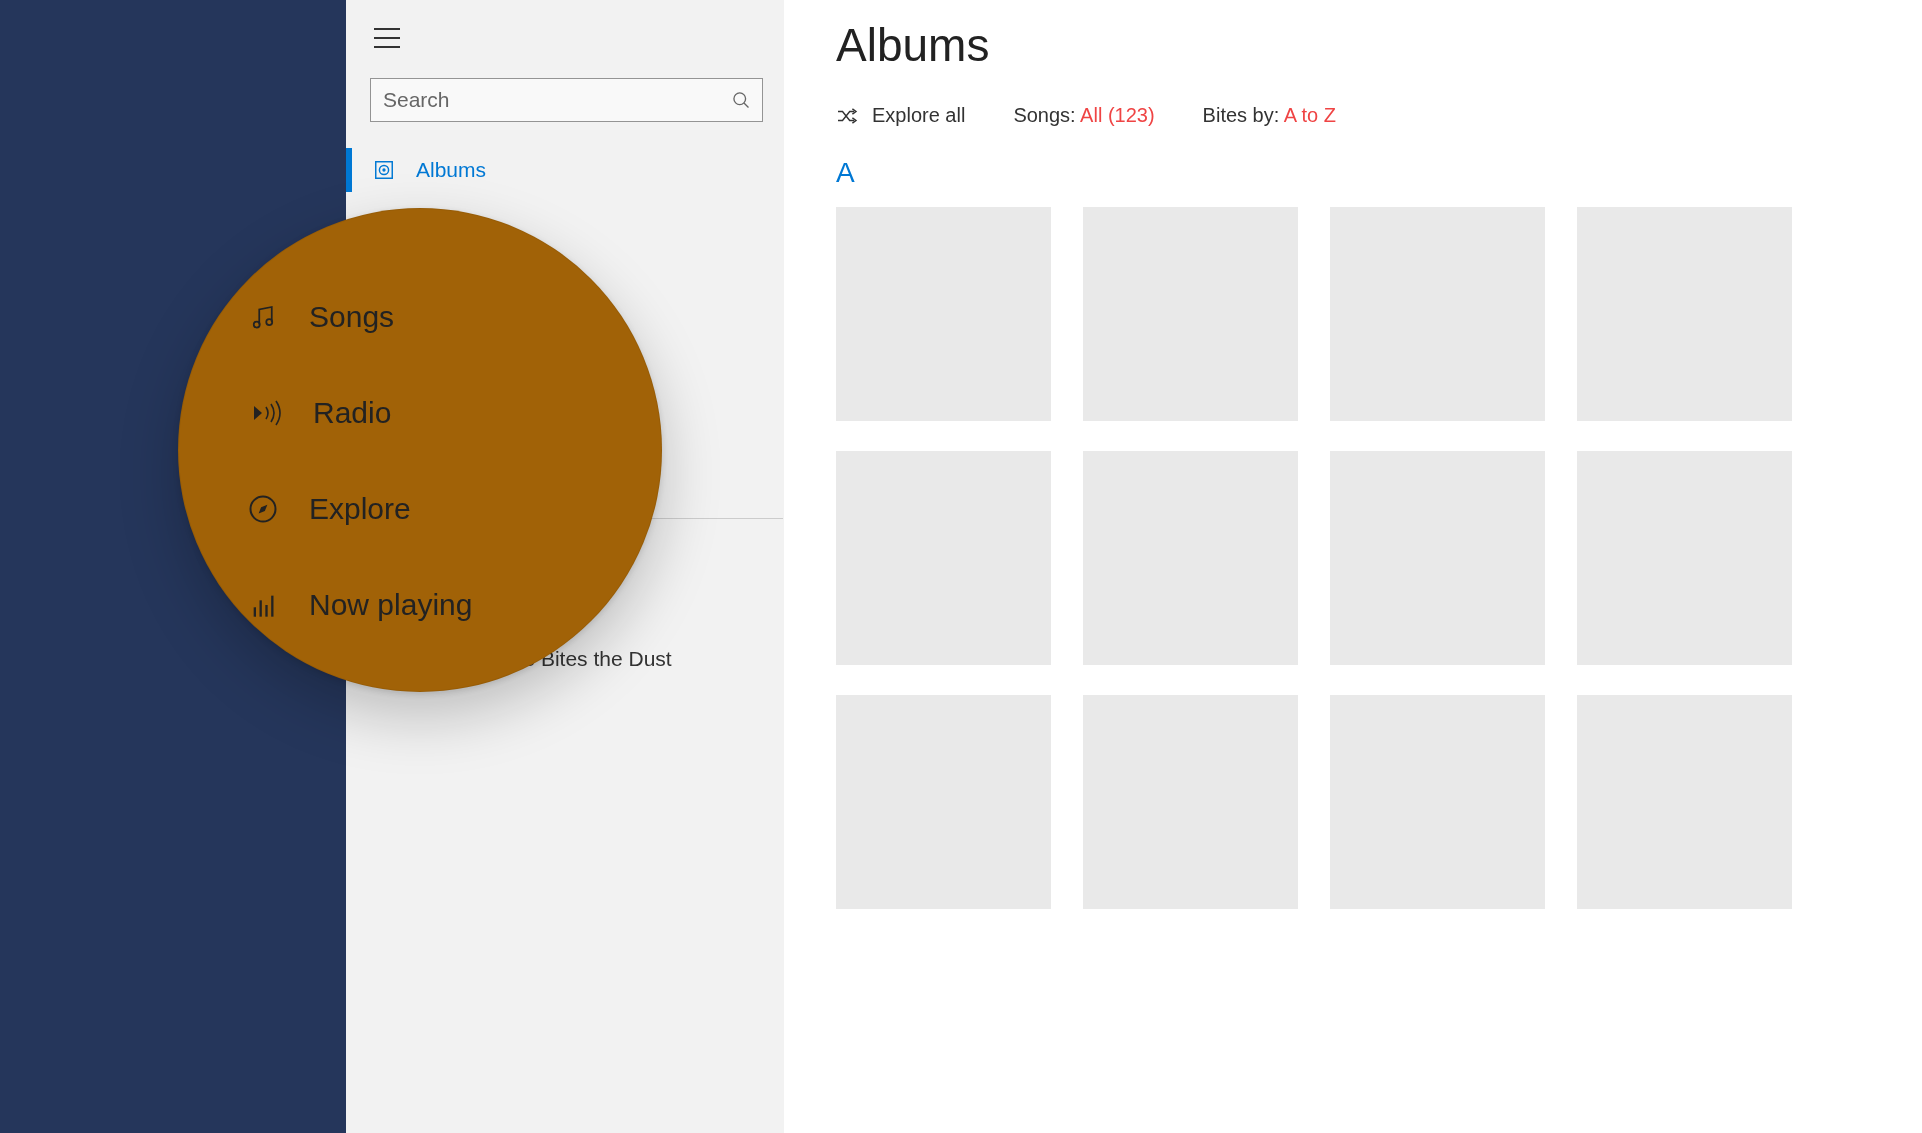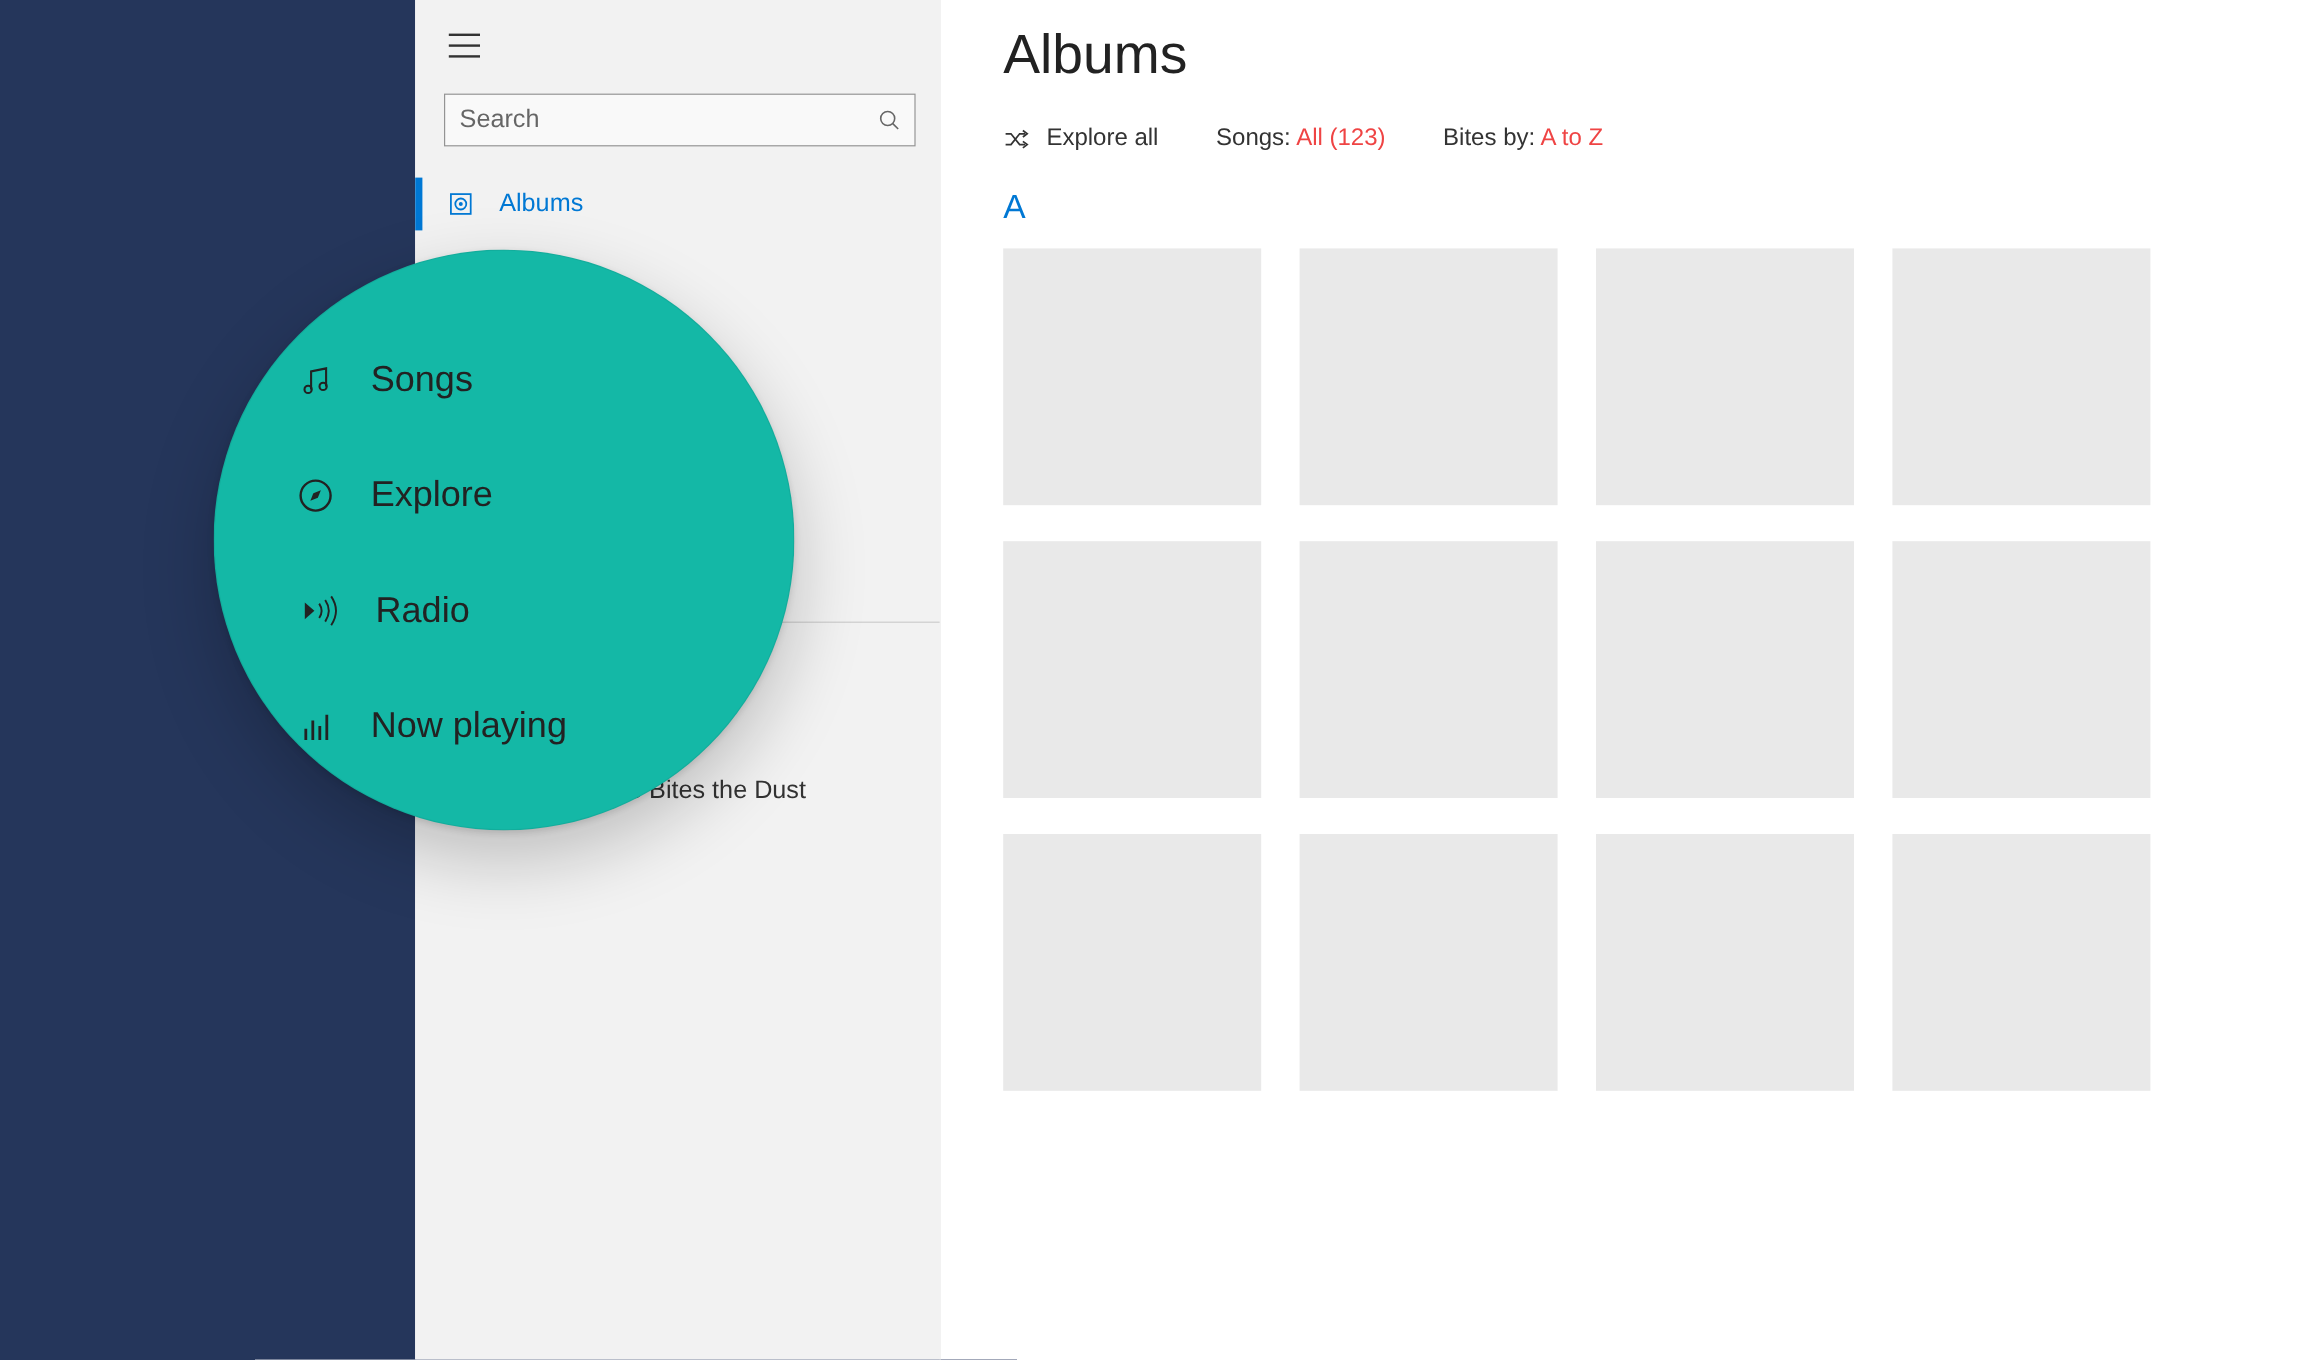--- a/index.html
+++ b/index.html
@@ -158,21 +158,21 @@
     cursor: pointer;
   }
   
   .lens {
     position: absolute;
     left: 178px;
     top: 208px;
     width: 484px;
     height: 484px;
     border-radius: 50%;
-    background: #14b8a6;
+    background: #a16207;
     box-shadow: 0 24px 60px rgba(0,0,0,0.22), 0 2px 6px rgba(0,0,0,0.12);
     border: 1px solid rgba(0,0,0,0.06);
     padding: 60px 40px 40px 64px;
   }
   .lens-item {
     display: flex;
     align-items: center;
     height: 96px;
     font-size: 30px;
     color: #222;
@@ -300,44 +300,44 @@
     <span class="icon">
       <svg width="30" height="30" viewBox="0 0 24 24" fill="none" stroke="#222" stroke-width="1.4">
         <path d="M9 18 V6 l10 -2 v12"></path>
         <circle cx="7" cy="18" r="2.4"></circle>
         <circle cx="17" cy="16" r="2.4"></circle>
       </svg>
     </span>
     <span>Songs</span>
   </div>
 
-  <div class="lens-item">
-    <span class="icon">
-      <svg width="30" height="30" viewBox="0 0 24 24" fill="none" stroke="#222" stroke-width="1.6">
-        <circle cx="12" cy="12" r="10"></circle>
-        <path d="M15.5 8.5 l-2 5 l-5 2 l2 -5 z" fill="#222" stroke="none"></path>
-      </svg>
-    </span>
-    <span>Explore</span>
-  </div>
-
   <div class="lens-item" style="padding-left:4px;">
     <span class="icon">
       <svg width="34" height="28" viewBox="0 0 34 28" fill="none" stroke="#222" stroke-width="1.6">
         <path d="M4 7 l8 7 l-8 7 z" fill="#222" stroke="none"></path>
         <path d="M16 8 q4 6 0 12"></path>
         <path d="M21 5 q6 9 0 18"></path>
         <path d="M26 2 q8 12 0 24"></path>
       </svg>
     </span>
     <span>Radio</span>
   </div>
 
   <div class="lens-item">
     <span class="icon">
+      <svg width="30" height="30" viewBox="0 0 24 24" fill="none" stroke="#222" stroke-width="1.6">
+        <circle cx="12" cy="12" r="10"></circle>
+        <path d="M15.5 8.5 l-2 5 l-5 2 l2 -5 z" fill="#222" stroke="none"></path>
+      </svg>
+    </span>
+    <span>Explore</span>
+  </div>
+
+  <div class="lens-item">
+    <span class="icon">
       <svg width="30" height="28" viewBox="0 0 24 24" fill="none" stroke="#222" stroke-width="2">
         <line x1="5" y1="22" x2="5" y2="14"></line>
         <line x1="10" y1="22" x2="10" y2="8"></line>
         <line x1="15" y1="22" x2="15" y2="12"></line>
         <line x1="20" y1="22" x2="20" y2="4"></line>
       </svg>
     </span>
     <span>Now playing</span>
   </div>
 </div>

